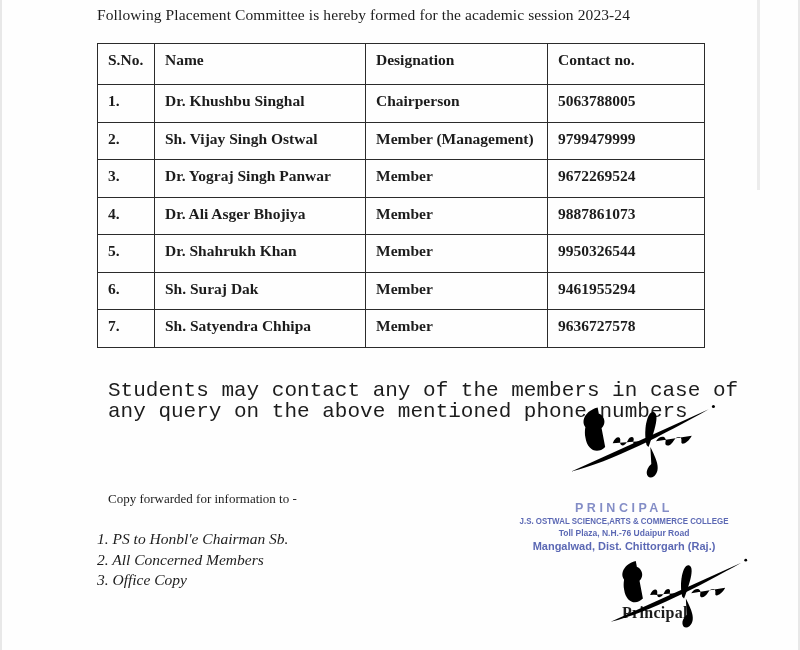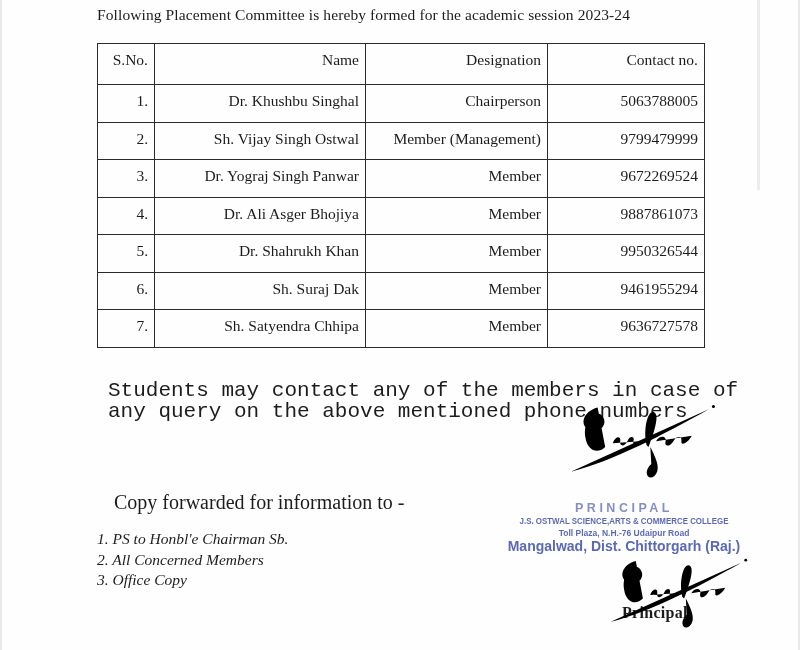--- a/index.html
+++ b/index.html
@@ -10,22 +10,22 @@
   }
   .title {
     position:absolute; left:95px; top:6px; font-size:15.5px;
     white-space:nowrap; letter-spacing:0.1px;
   }
   table.committee {
     position:absolute; left:95px; top:43px; width:607px;
     border-collapse:collapse; table-layout:fixed;
   }
   table.committee th, table.committee td {
-    border:1.6px solid #2b2b2b; vertical-align:top; text-align:right;
-    font-size:15.5px; font-weight:normal; padding:7px 6px 0 10px;
+    border:1.6px solid #2b2b2b; vertical-align:top; text-align:left;
+    font-size:15.5px; font-weight:bold; padding:7px 6px 0 10px;
     overflow:hidden; white-space:nowrap;
   }
   table.committee thead tr { height:41px; }
   table.committee tbody tr { height:37.5px; }
   .note {
     position:absolute; left:106px; top:380px; width:640px;
     font-size:21px; line-height:21px;font-family:Liberation Mono, monospace;
   }
   .sign-block-name {
     position:absolute; left:525px; top:454px; width:200px;
@@ -33,23 +33,23 @@
     z-index:1;
   }
   .stamp {
     position:absolute; left:492px; top:502px; width:260px; text-align:center;
     color:#4a58ac; font-family:"Liberation Sans", sans-serif; font-weight:bold;
     filter:blur(0.35px); opacity:0.9; z-index:1; line-height:12.5px;
   }
   .stamp .l1 { font-size:12.5px; letter-spacing:3.5px; opacity:0.75; }
   .stamp .l2 { font-size:9px; transform:scaleX(0.88); transform-origin:center; }
   .stamp .l3 { font-size:8.5px; }
-  .stamp .l4 { font-size:14px; }
+  .stamp .l4 { font-size:11px; }
   .copy-block {
-    position:absolute; left:112px; top:491px; font-size:20px;
+    position:absolute; left:106px; top:491px; font-size:13px;
   }
   .copy-list {
     position:absolute; left:95px; top:529px; font-size:15.5px; line-height:20.5px;font-style:italic;
   }
   .sig { position:absolute; z-index:2; }
   .sig1 { left:558px; top:394px; }
   .sig2 { left:598px; top:548px; }
   .principal-bottom {
     position:absolute; left:620px; top:604px; font-weight:bold; font-size:16px;
     z-index:1; letter-spacing:0.3px;

